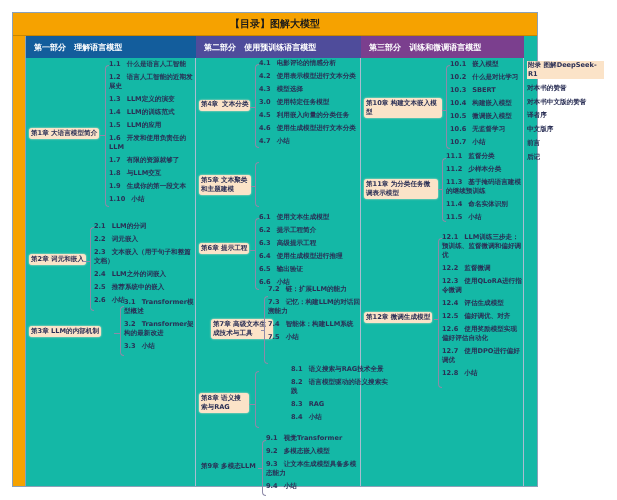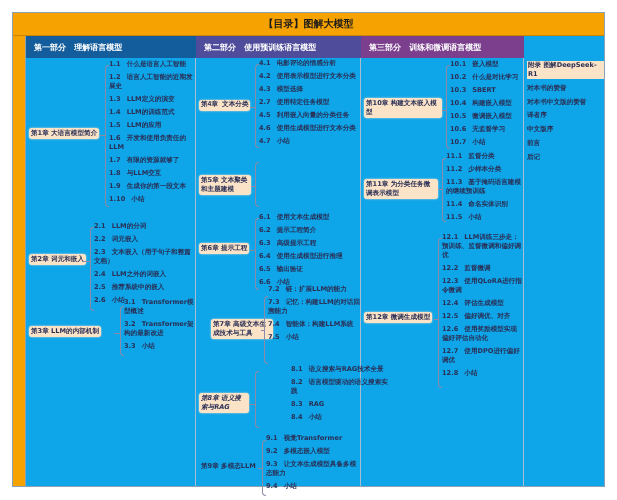--- a/index.html
+++ b/index.html
@@ -1,19 +1,19 @@
 <!DOCTYPE html>
 <html><head>
 <meta charset="utf-8">
 <style>
   html, body { margin:0; padding:0; background:#ffffff; }
   body { width:617px; height:500px; position:relative; overflow:hidden;
          font-family:"DejaVu Sans", "Liberation Sans", sans-serif; color:#1e2a4a; }
-  .frame { position:absolute; left:12px; top:12px; width:593px; height:475px;
-           border:1px solid #8aa1b8; box-sizing:border-box; background:#0ea5e9; }
+  .frame { position:absolute; left:12px; top:12px; width:526px; height:475px;
+           border:1px solid #8aa1b8; box-sizing:border-box; background:#14b8a6; }
   .title-bar { position:absolute; left:0; top:0; width:100%; height:23px; background:#F6A200;
                border-bottom:1px solid #c98600; box-sizing:border-box;
                display:flex; align-items:center; justify-content:center;
                font-size:10px; font-weight:bold; color:#1a1a1a; }
   .left-strip { position:absolute; left:0; top:23px; width:13px; bottom:0; background:#F6A200;
                 border-right:1px solid #8aa1b8; box-sizing:border-box; }
   .hdr { position:absolute; top:23px; height:22px; display:flex; align-items:center;
          padding-left:8px; box-sizing:border-box; font-size:8px; font-weight:bold; color:#fff;
          white-space:pre; }
   .col { position:absolute; top:45px; bottom:0; box-sizing:border-box; border-right:1px solid #a9bcd0; }
@@ -91,21 +91,21 @@
 
     <div class="chap" style="left:3px;top:42px;font-family:Liberation Mono, monospace;">
       <span class="chap-label">第4章 文本分类</span>
     </div>
     <div class="stub" style="left:54px;top:49px;width:5px;"></div>
     <div class="bracket" style="left:59px;top:6px;height:84px;"></div>
     <div class="items" style="left:63px;top:1px;width:100px;">
       <div class="item"><span class="num">4.1</span><span>电影评论的情感分析</span></div>
       <div class="item"><span class="num">4.2</span><span>使用表示模型进行文本分类</span></div>
       <div class="item"><span class="num">4.3</span><span>模型选择</span></div>
-      <div class="item"><span class="num">2.7</span><span>使用特定任务模型</span></div>
+      <div class="item"><span class="num">3.0</span><span>使用特定任务模型</span></div>
       <div class="item"><span class="num">4.5</span><span>利用嵌入向量的分类任务</span></div>
       <div class="item"><span class="num">4.6</span><span>使用生成模型进行文本分类</span></div>
       <div class="item"><span class="num">4.7</span><span>小结</span></div>
     </div>
 
     <div class="chap" style="left:3px;top:117px;width:52px;">
       <span class="chap-label">第5章 文本聚类和主题建模</span>
     </div>
     <div class="stub" style="left:55px;top:128px;width:4px;"></div>
     <div class="bracket" style="left:59px;top:104px;height:45px;"></div>
@@ -129,21 +129,21 @@
     </div>
     <div class="stub" style="left:65px;top:272px;width:3px;"></div>
     <div class="bracket" style="left:68px;top:238px;height:68px;"></div>
     <div class="items" style="left:72px;top:227px;width:92px;">
       <div class="item"><span class="num">7.2</span><span>链：扩展LLM的能力</span></div>
       <div class="item"><span class="num">7.3</span><span>记忆：构建LLM的对话回溯能力</span></div>
       <div class="item"><span class="num">7.4</span><span>智能体：构建LLM系统</span></div>
       <div class="item"><span class="num">7.5</span><span>小结</span></div>
     </div>
 
-    <div class="chap" style="left:3px;top:335px;width:50px;font-style:italic;">
+    <div class="chap" style="left:3px;top:335px;width:50px;">
       <span class="chap-label">第8章 语义搜索与RAG</span>
     </div>
     <div class="stub" style="left:53px;top:346px;width:6px;"></div>
     <div class="bracket" style="left:59px;top:313px;height:57px;"></div>
     <div class="items" style="left:63px;top:307px;width:100px;margin-left:32px;">
       <div class="item"><span class="num">8.1</span><span>语义搜索与RAG技术全景</span></div>
       <div class="item"><span class="num">8.2</span><span>语言模型驱动的语义搜索实践</span></div>
       <div class="item"><span class="num">8.3</span><span>RAG</span></div>
       <div class="item"><span class="num">8.4</span><span>小结</span></div>
     </div>

